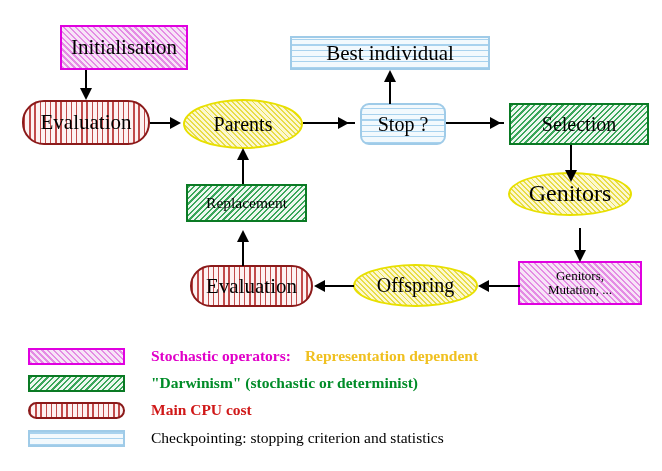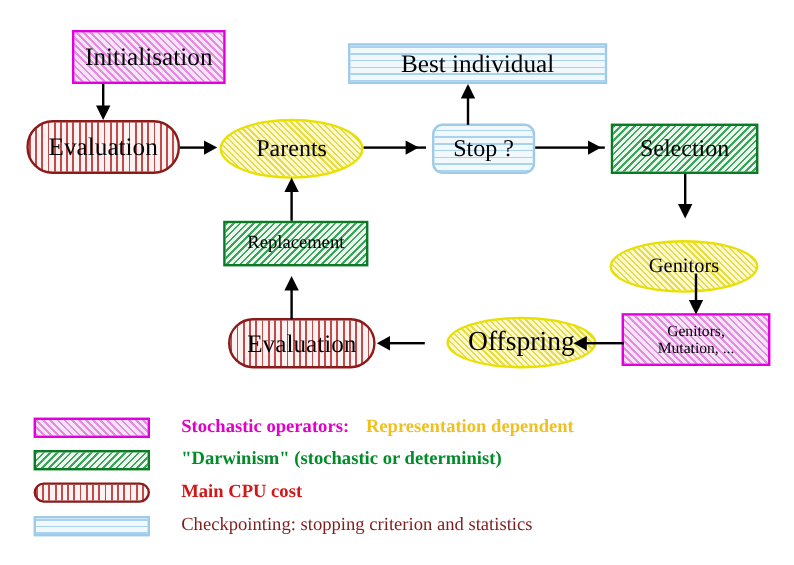--- a/index.html
+++ b/index.html
@@ -76,34 +76,34 @@
 <body>
 
 <div id="canvas">
 
   <div class="node box sty-magenta" style="left:22px;top:25px;width:128px;height:45px;font-size:21px;margin-left:38px;">Initialisation</div>
 
   <div class="node box sty-red" style="left:22px;top:100px;width:128px;height:45px;font-size:21px;">Evaluation</div>
 
   <div class="node ellipse" style="left:183px;top:99px;width:120px;height:50px;font-size:20px;">Parents</div>
 
-  <div class="node box sty-blue" style="left:290px;top:36px;width:216px;height:34px;font-size:21px;text-align:center;">Best individual</div>
+  <div class="node box sty-blue" style="left:290px;top:36px;width:200px;height:34px;font-size:21px;text-align:center;">Best individual</div>
 
   <div class="node box sty-blue rounded" style="left:360px;top:103px;width:86px;height:42px;font-size:20px;">Stop ?</div>
 
-  <div class="node box sty-green" style="left:509px;top:103px;width:123px;height:42px;font-size:20px;">Selection</div>
+  <div class="node box sty-green" style="left:509px;top:103px;width:140px;height:42px;font-size:20px;">Selection</div>
 
   <div class="node box sty-green" style="left:186px;top:184px;width:121px;height:38px;font-size:15.5px;">Replacement</div>
 
 
-  <div class="node ellipse" style="left:508px;top:200px;width:124px;height:44px;font-size:17px;text-align:center;">Genitors</div>
+  <div class="node ellipse" style="left:508px;top:172px;width:124px;height:44px;font-size:24px;text-align:center;">Genitors</div>
 
   <div class="node box sty-red" style="left:190px;top:265px;width:123px;height:42px;font-size:21px;">Evaluation</div>
 
-  <div class="node ellipse" style="left:372px;top:264px;width:125px;height:43px;font-size:23px;">Offspring</div>
+  <div class="node ellipse" style="left:353px;top:264px;width:125px;height:43px;font-size:20px;">Offspring</div>
 
   <div class="node box sty-magenta" style="left:518px;top:261px;width:124px;height:44px;flex-direction:column;font-size:13px;">
     <span>Genitors,</span>
     <span>Mutation, ...</span>
   </div>
 
   <div class="arrow" style="left:85px;top:70px;width:1.5px;height:24px;"></div>
   <div class="ah ah-d" style="left:80px;top:88px;"></div>
 
   <div class="arrow" style="left:150px;top:122px;width:27px;height:1.5px;"></div>
@@ -147,16 +147,16 @@
     <span class="legend-text" style="color:#008c28;">"Darwinism" (stochastic or determinist)</span>
   </div>
 
   <div class="legend-row" style="top:401px;">
     <span class="swatch sty-red"></span>
     <span class="legend-text" style="color:#d01818;">Main CPU cost</span>
   </div>
 
   <div class="legend-row" style="top:429px;">
     <span class="swatch sty-blue"></span>
-    <span class="legend-text thin" style="color:#7f1d1d;">Checkpointing: stopping criterion and statistics</span>
+    <span class="legend-text thin" style="color:#000000;">Checkpointing: stopping criterion and statistics</span>
   </div>
 
 </div>
 
 </body></html>

